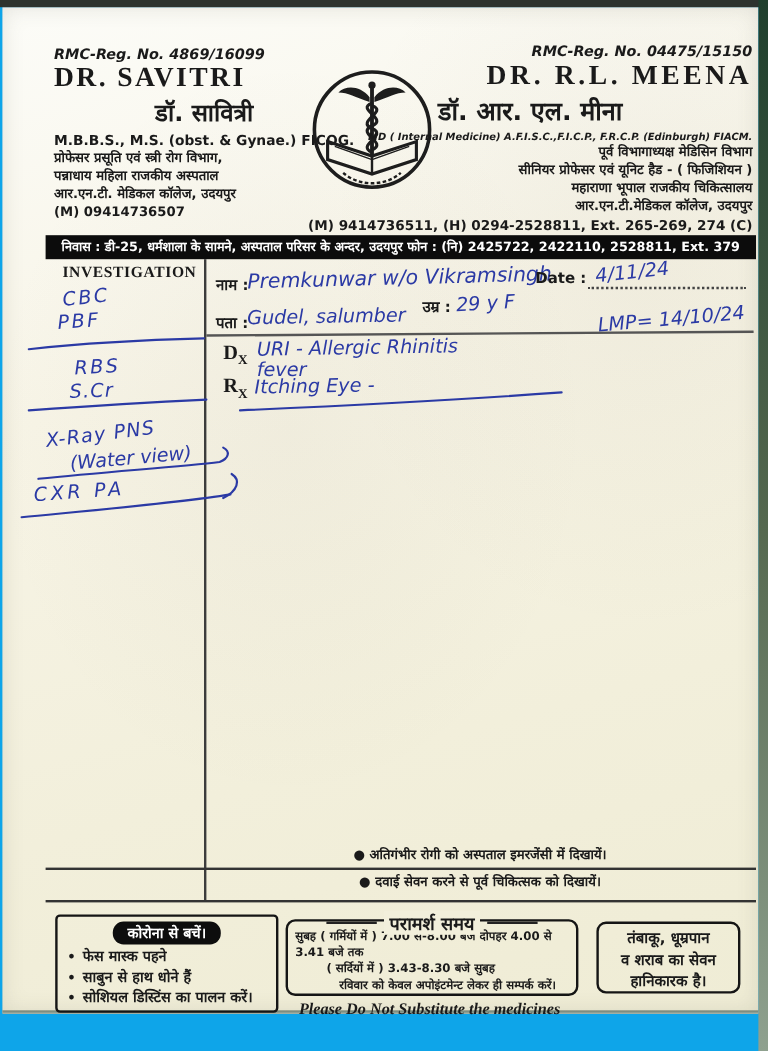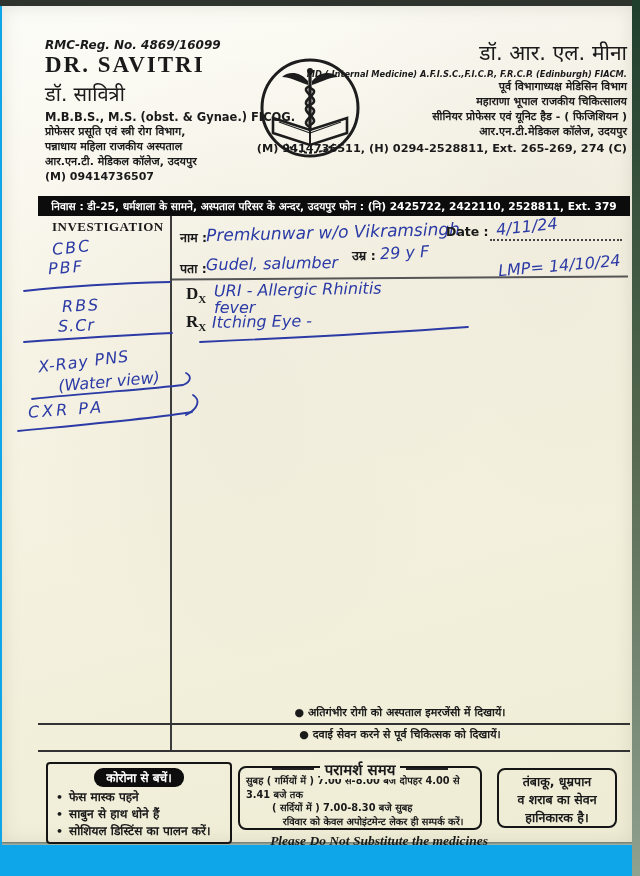--- a/index.html
+++ b/index.html
@@ -11,21 +11,21 @@
            radial-gradient(ellipse at 38% 42%, rgba(120,110,90,0.05), transparent 45%),
            radial-gradient(ellipse at 85% 25%, rgba(120,110,90,0.06), transparent 35%),
            linear-gradient(165deg,#fcfcf8 0%,#f7f4e6 35%,#f2efdb 70%,#efecd5 100%);
          box-shadow:inset 0 0 18px rgba(90,90,70,0.15);}
   .topbar{left:0;top:0;width:640px;height:6px;background:#2e332e;}
   .rightstrip{left:632px;top:0;width:8px;height:876px;background:linear-gradient(#1f3f2d,#55684f,#8fa18f);}
   .paperedge{left:2px;top:842px;width:630px;height:3px;background:linear-gradient(#6a7a6c,#a9b8ad);}
 
   .reg{font-size:12px;font-weight:bold;font-style:italic;}
   .docname{font-family:"Liberation Serif","DejaVu Serif",serif;font-size:23px;font-weight:bold;letter-spacing:2px;}
-  .docname-hi{font-size:20px;font-weight:normal;margin-top:2px;}
+  .docname-hi{font-size:20px;font-weight:bold;margin-top:2px;text-align:center;}
   .qual{font-size:11.5px;font-weight:bold;margin-top:3px;}
   .hline{font-size:11px;font-weight:bold;line-height:15px;}
   .right-col{text-align:right;}
   .qual-sm{font-size:8.3px;font-weight:bold;font-style:italic;margin-top:3px;text-align:right;}
 
   .bar{left:38px;top:196px;width:592px;height:20px;background:#0c0c0c;color:#ffffff;
        font-size:10.6px;font-weight:bold;text-align:center;line-height:20px;white-space:nowrap;}
 
   .inv-title{font-family:"Liberation Serif","DejaVu Serif",serif;font-weight:bold;font-size:13px;letter-spacing:0.5px;}
   .vline{left:170px;top:216px;width:2px;height:535px;background:#3c3c3c;}
@@ -44,21 +44,21 @@
   .box{border:2px solid #151515;border-radius:4px;background:transparent;}
   .corona-pill{display:block;margin:4px auto 2px auto;width:fit-content;background:#0d0d0d;color:#fff;
                border-radius:9px;font-size:12px;font-weight:bold;padding:1px 12px;}
   .corona-item{display:flex;gap:6px;font-size:12px;font-weight:bold;line-height:17px;padding-left:8px;}
   .corona-item .blt{font-size:11px;}
   .timing-title{position:absolute;left:0;right:0;top:-9px;display:flex;align-items:center;justify-content:center;gap:6px;}
   .timing-title .tline{height:2px;width:42px;background:#222;}
   .timing-title .tlabel{background:#f2efdb;padding:0 5px;font-size:15px;font-weight:bold;}
   .timing-body{padding:6px 6px 0 6px;font-size:9.8px;font-weight:bold;line-height:13.5px;}
   .subst{font-family:"Liberation Serif","DejaVu Serif",serif;font-style:italic;font-weight:bold;
-         font-size:13.5px;text-align:right;}
+         font-size:13.5px;text-align:center;}
   .tobacco{font-size:12.5px;font-weight:bold;text-align:center;line-height:18px;padding-top:3px;}
 </style>
 </head>
 <body>
 
 <div class="stage">
   <div class="abs paper"></div>
   <div class="abs topbar"></div>
   <div class="abs rightstrip"></div>
   <div class="abs paperedge"></div>
@@ -84,25 +84,27 @@
       <path d="M52,30 C38,35 66,43 52,49 C38,55 66,63 52,69" fill="none" stroke="#1d1d1d" stroke-width="2.6"></path>
       <path d="M52,32 C66,37 38,45 52,51 C66,57 38,65 52,71" fill="none" stroke="#1d1d1d" stroke-width="2.6"></path>
       <path d="M15,62 L52,74 L89,62 L89,77 L52,89 L15,77 Z" fill="none" stroke="#1d1d1d" stroke-width="2.6"></path>
       <path d="M52,74 L52,89" stroke="#1d1d1d" stroke-width="2"></path>
       <path d="M21,66 L52,77 M83,66 L52,77" fill="none" stroke="#1d1d1d" stroke-width="1.2"></path>
       <path d="M28,88 A34,30 0 0 0 76,88" fill="none" stroke="#1d1d1d" stroke-width="2" stroke-dasharray="3,2"></path>
     </svg>
   </div>
 
   <div class="abs right-col" style="right:13px;top:36px;">
+    <div class="reg">RMC-Reg. No. 04475/15150</div>
+    <div class="docname" style="letter-spacing:3px;">DR. R.L. MEENA</div>
     <div class="docname-hi" style="font-size:21px;">डॉ. आर. एल. मीना</div>
     <div class="qual-sm">MD ( Internal Medicine) A.F.I.S.C.,F.I.C.P., F.R.C.P. (Edinburgh) FIACM.</div>
     <div class="hline">पूर्व विभागाध्यक्ष मेडिसिन विभाग</div>
+    <div class="hline">सीनियर प्रोफेसर एवं यूनिट हैड - ( फिजिशियन )</div>
     <div class="hline">महाराणा भूपाल राजकीय चिकित्सालय</div>
-    <div class="hline">सीनियर प्रोफेसर एवं यूनिट हैड - ( फिजिशियन )</div>
     <div class="hline">आर.एन.टी.मेडिकल कॉलेज, उदयपुर</div>
     <div class="hline" style="font-size:11.3px;margin-top:2px;">(M) 9414736511, (H) 0294-2528811, Ext. 265-269, 274 (C)</div>
   </div>
 
   <div class="abs bar">निवास : डी-25, धर्मशाला के सामने, अस्पताल परिसर के अन्दर, उदयपुर फोन : (नि) 2425722, 2422110, 2528811, Ext. 379</div>
 
   <div class="abs vline"></div>
   <div class="abs hr1"></div>
   <div class="abs hr2"></div>
 
@@ -164,21 +166,21 @@
   </div>
 
   <div class="abs box" style="left:238px;top:766px;width:240px;height:60px;border-radius:8px;">
     <div class="timing-title">
       <span class="tline"></span>
       <span class="tlabel">परामर्श समय</span>
       <span class="tline"></span>
     </div>
     <div class="timing-body">
       <div>सुबह ( गर्मियों में ) 7.00 से-8.00 बजे    दोपहर 4.00 से 3.41 बजे तक</div>
-      <div style="padding-left:26px;">( सर्दियों में ) 7.00-8.30 बजे सुबह</div>
+      <div style="padding-left:26px;">( सर्दियों में ) 3.43-8.30 बजे सुबह</div>
       <div style="padding-left:26px;text-align:center;">रविवार को केवल अपोइंटमेन्ट लेकर ही सम्पर्क करें।</div>
     </div>
   </div>
   <div class="abs subst" style="left:228px;top:833px;width:260px;">Please Do Not Substitute the medicines</div>
 
   <div class="abs box" style="left:497px;top:768px;width:116px;height:56px;border-radius:8px;">
     <div class="tobacco">
       <div>तंबाकू, धूम्रपान</div>
       <div>व शराब का सेवन</div>
       <div>हानिकारक है।</div>

